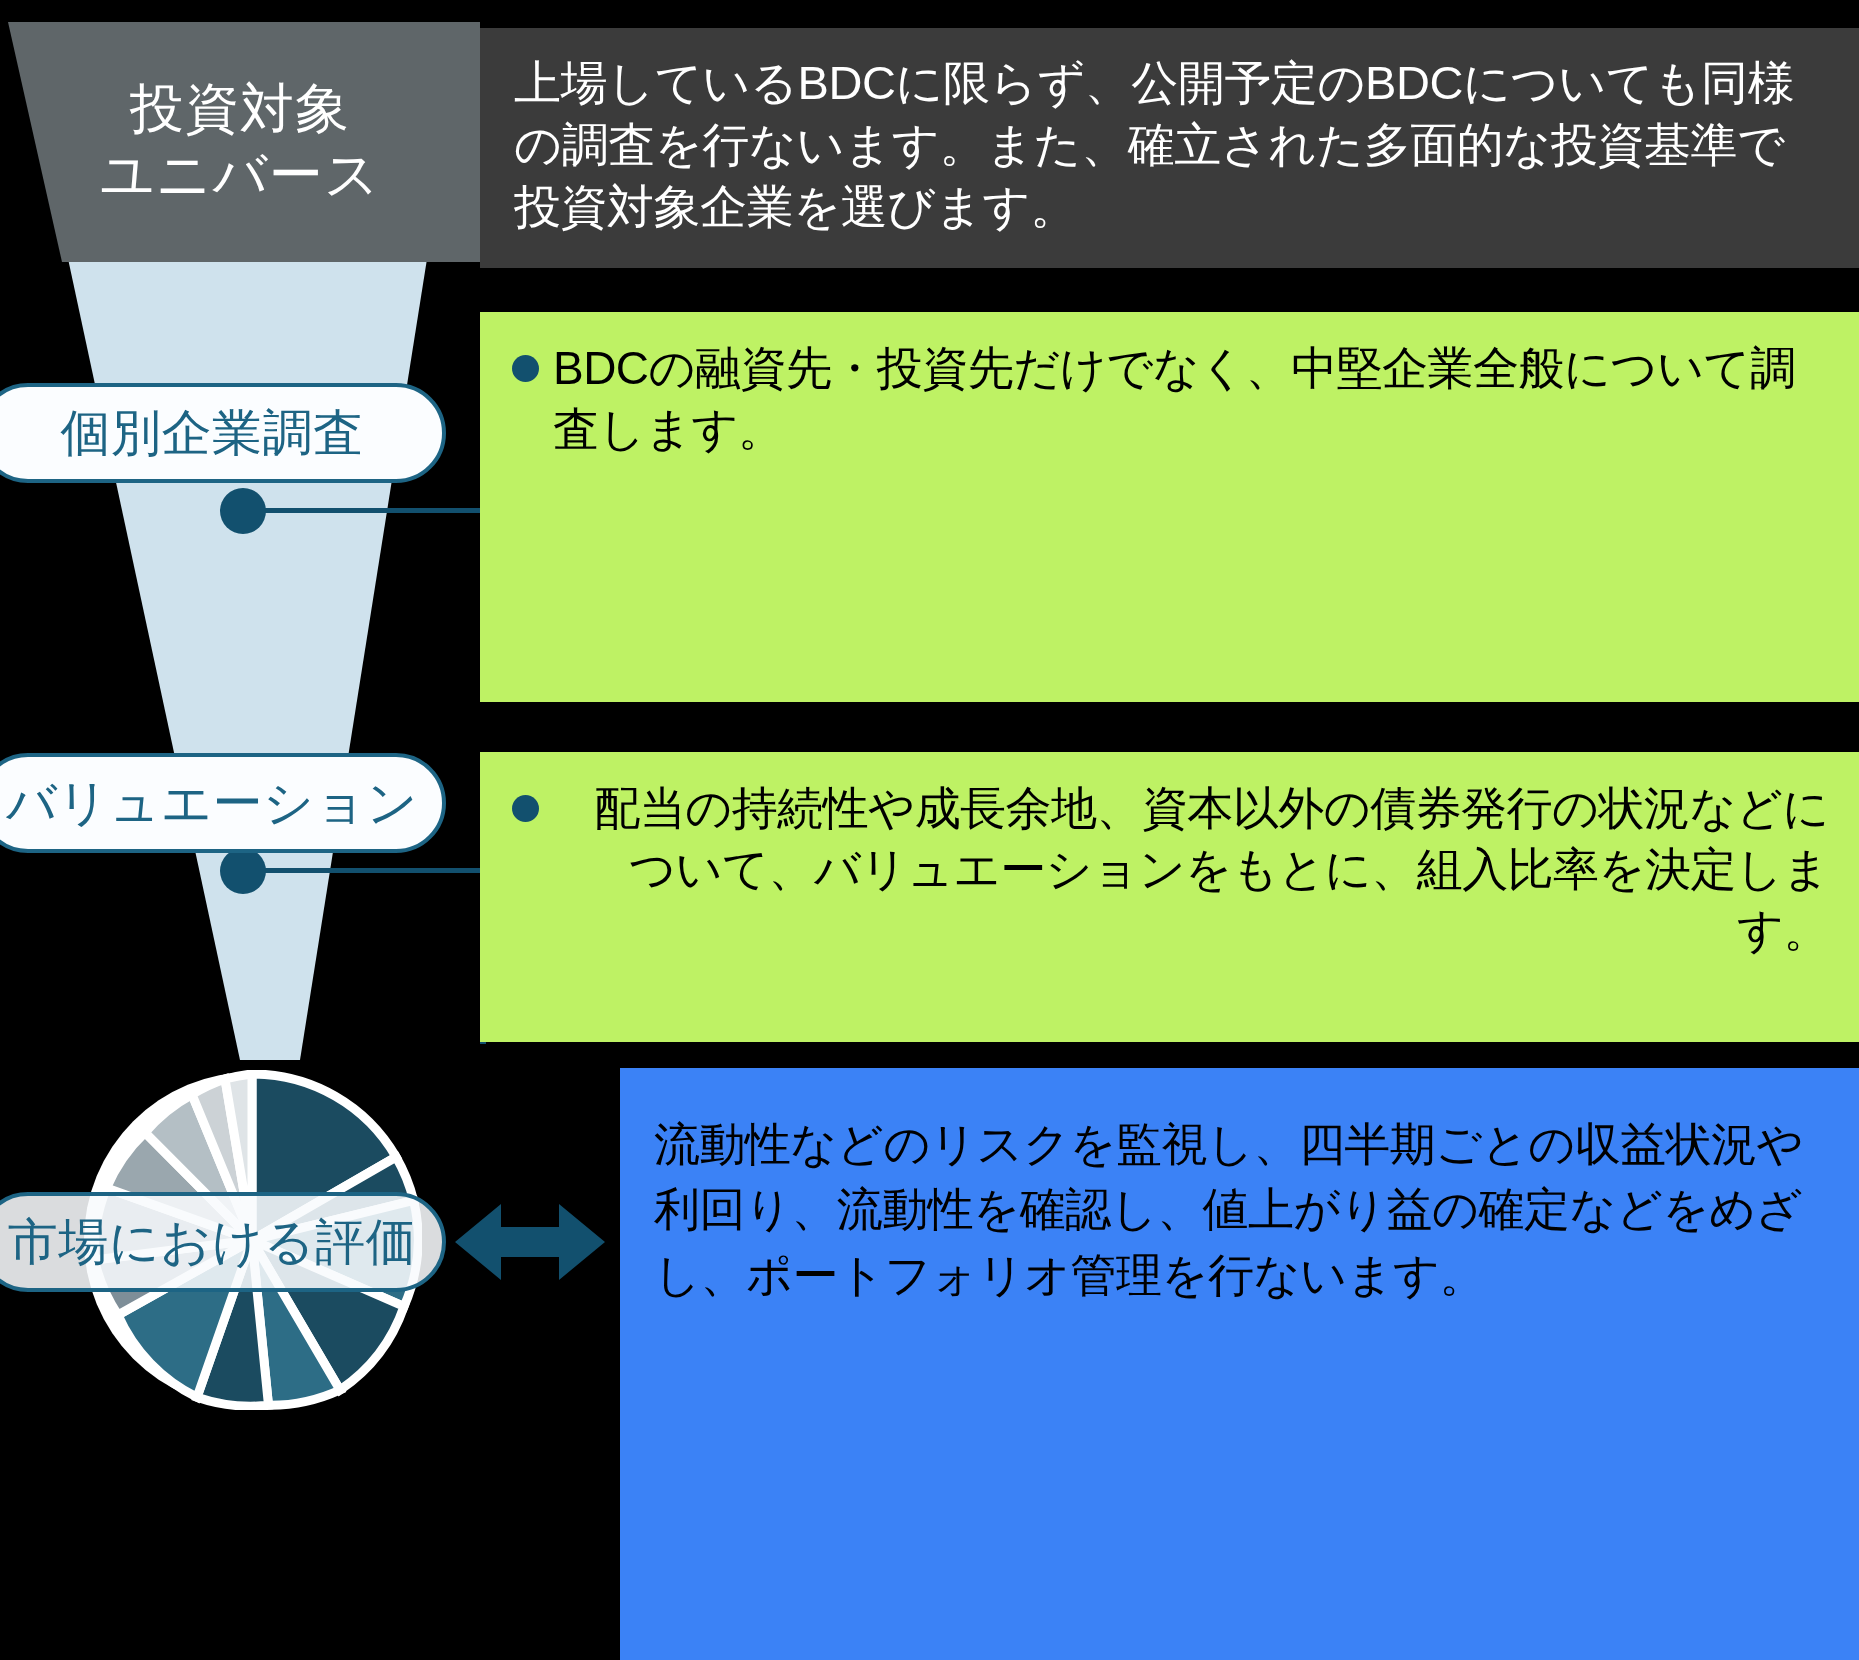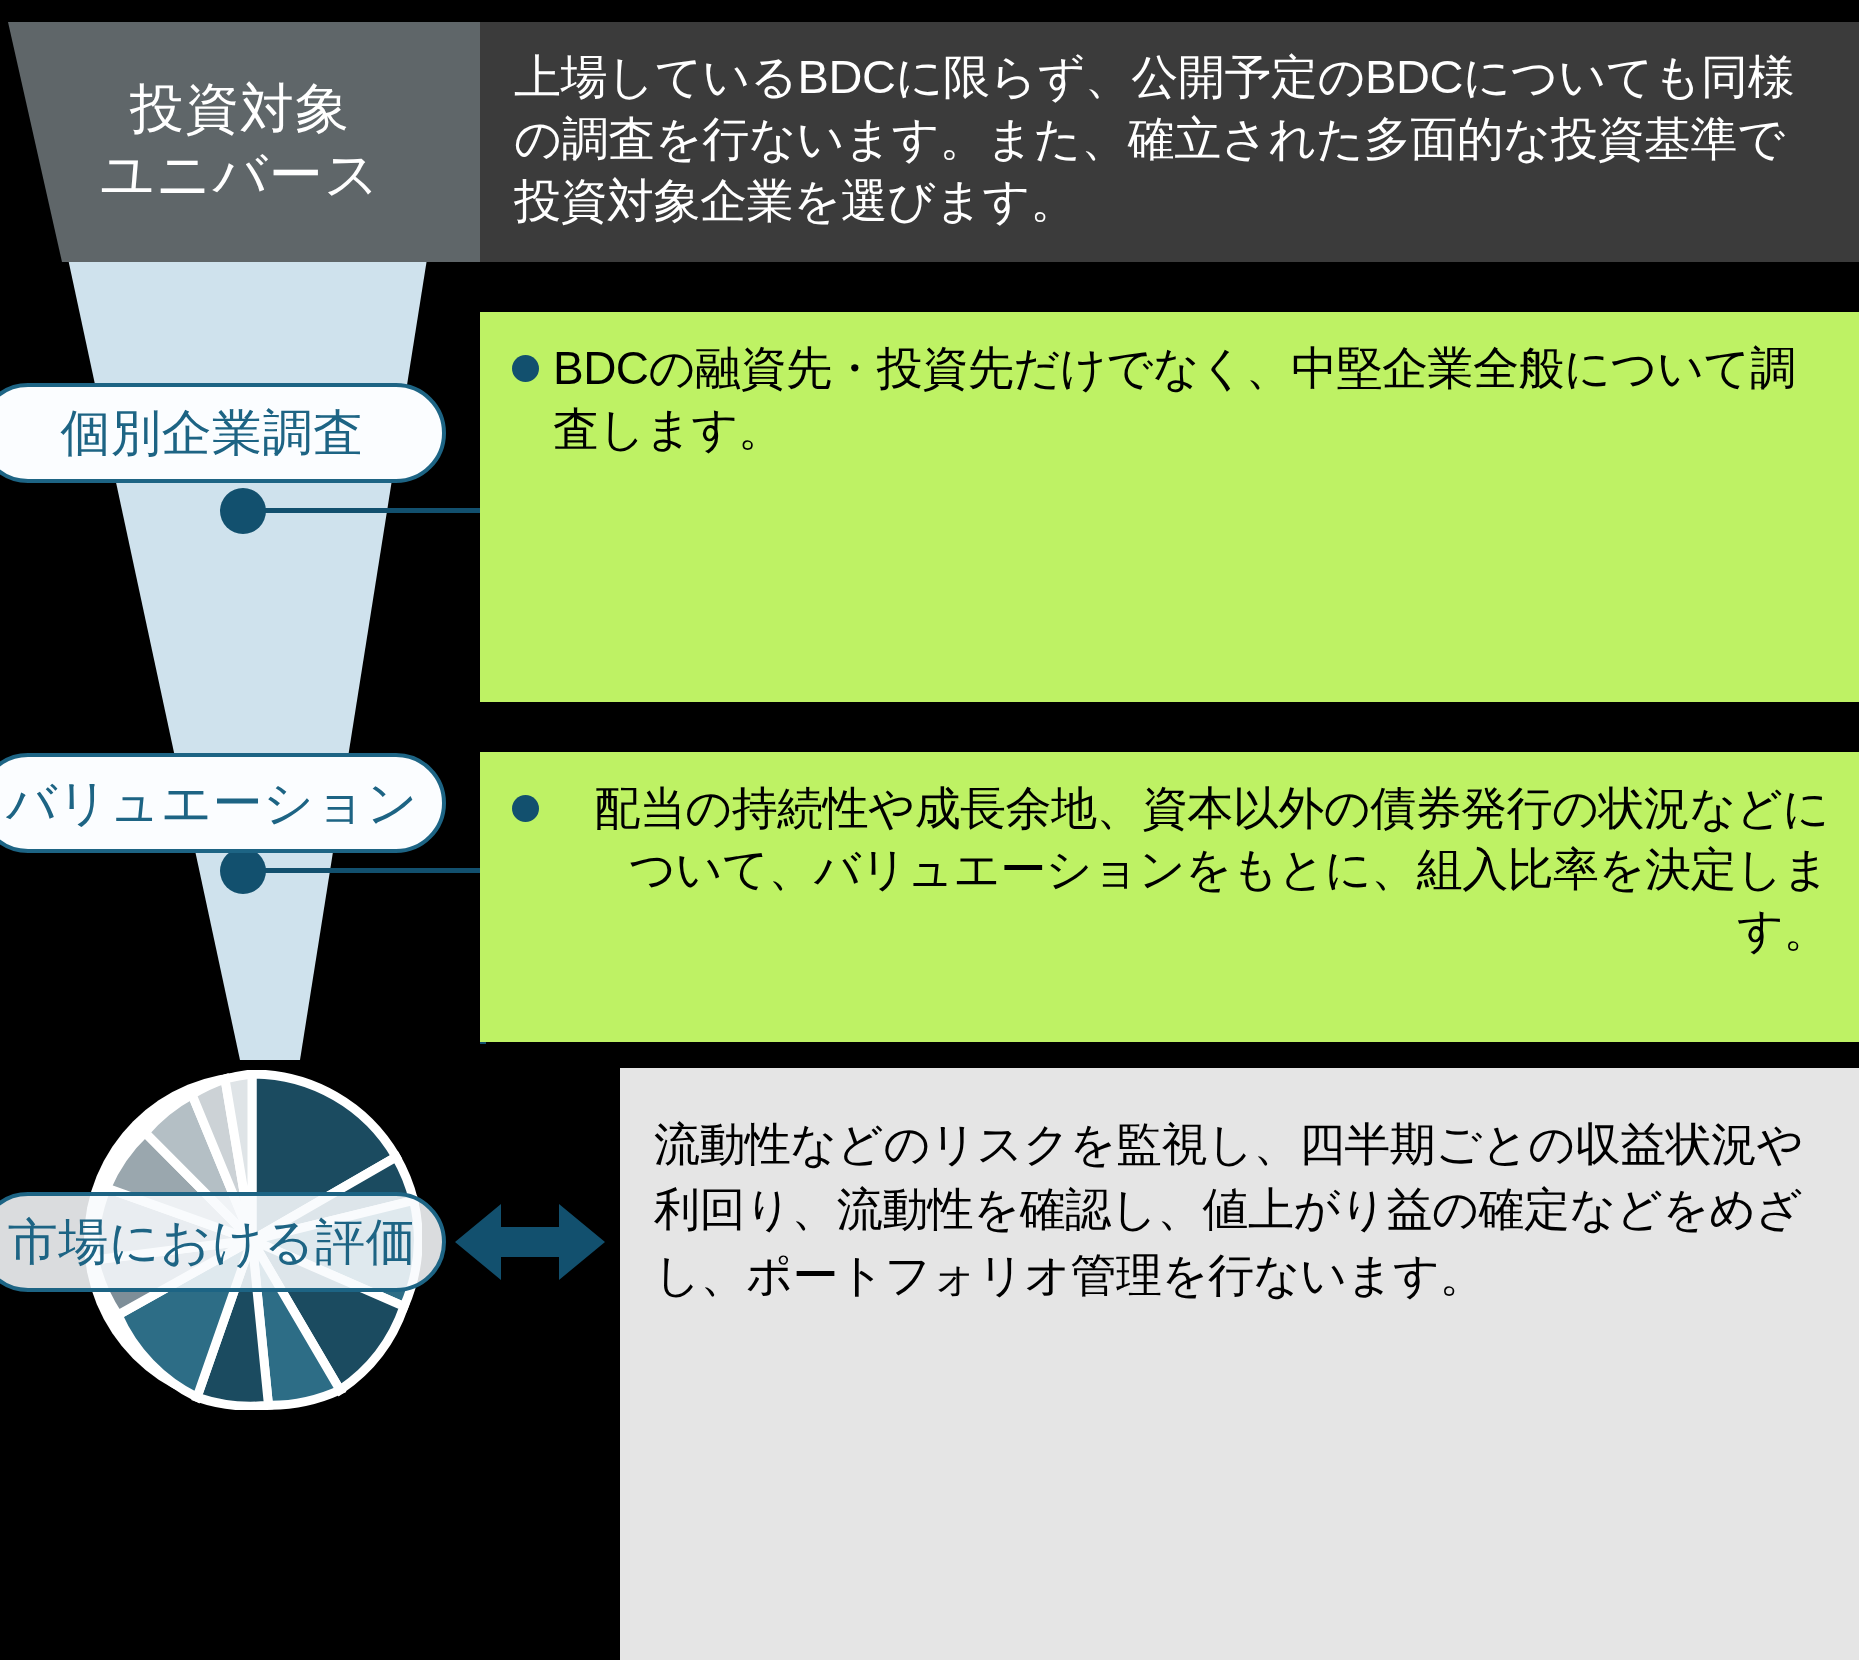--- a/index.html
+++ b/index.html
@@ -11,21 +11,21 @@
 
   
   .header-wrap{position:absolute;left:0;top:22px;width:480px;height:240px;}
   .header-label{
     position:absolute;inset:0;
     display:flex;flex-direction:column;align-items:center;justify-content:center;
     color:#fff;font-size:54px;line-height:1.22;font-weight:500;letter-spacing:.02em;
     text-align:center;
   }
   .header-text-box{
-    position:absolute;left:480px;top:22px;width:1379px;height:240px;
+    position:absolute;left:480px;top:28px;width:1379px;height:240px;
     background:#3b3b3b;color:#fff;
     display:flex;align-items:center;
     box-sizing:border-box;padding:4px 28px 10px 34px;
   }
   .header-text-box p{
     margin:0;font-size:47px;line-height:1.32;font-weight:500;letter-spacing:-.01em;
   }
 
   
   .pill{
@@ -60,21 +60,21 @@
     background:#12506e;margin:17px 14px 0 14px;
   }
   .bullet-text{
     flex:1 1 auto;margin:0;color:#000;
     font-size:46px;line-height:1.33;font-weight:500;letter-spacing:-.012em;
   }
 
   
   #box-portfolio{
     position:absolute;left:620px;top:1068px;width:1239px;height:592px;
-    background:#e5e5e5;box-sizing:border-box;padding:44px 34px 30px 34px;
+    background:#3b82f6;box-sizing:border-box;padding:44px 34px 30px 34px;
   }
   #box-portfolio p{
     margin:0;color:#000;font-size:46px;line-height:1.42;
     font-weight:500;letter-spacing:-.012em;
   }
 
   
   #double-arrow{position:absolute;left:455px;top:1196px;width:150px;height:92px;}
 
   

